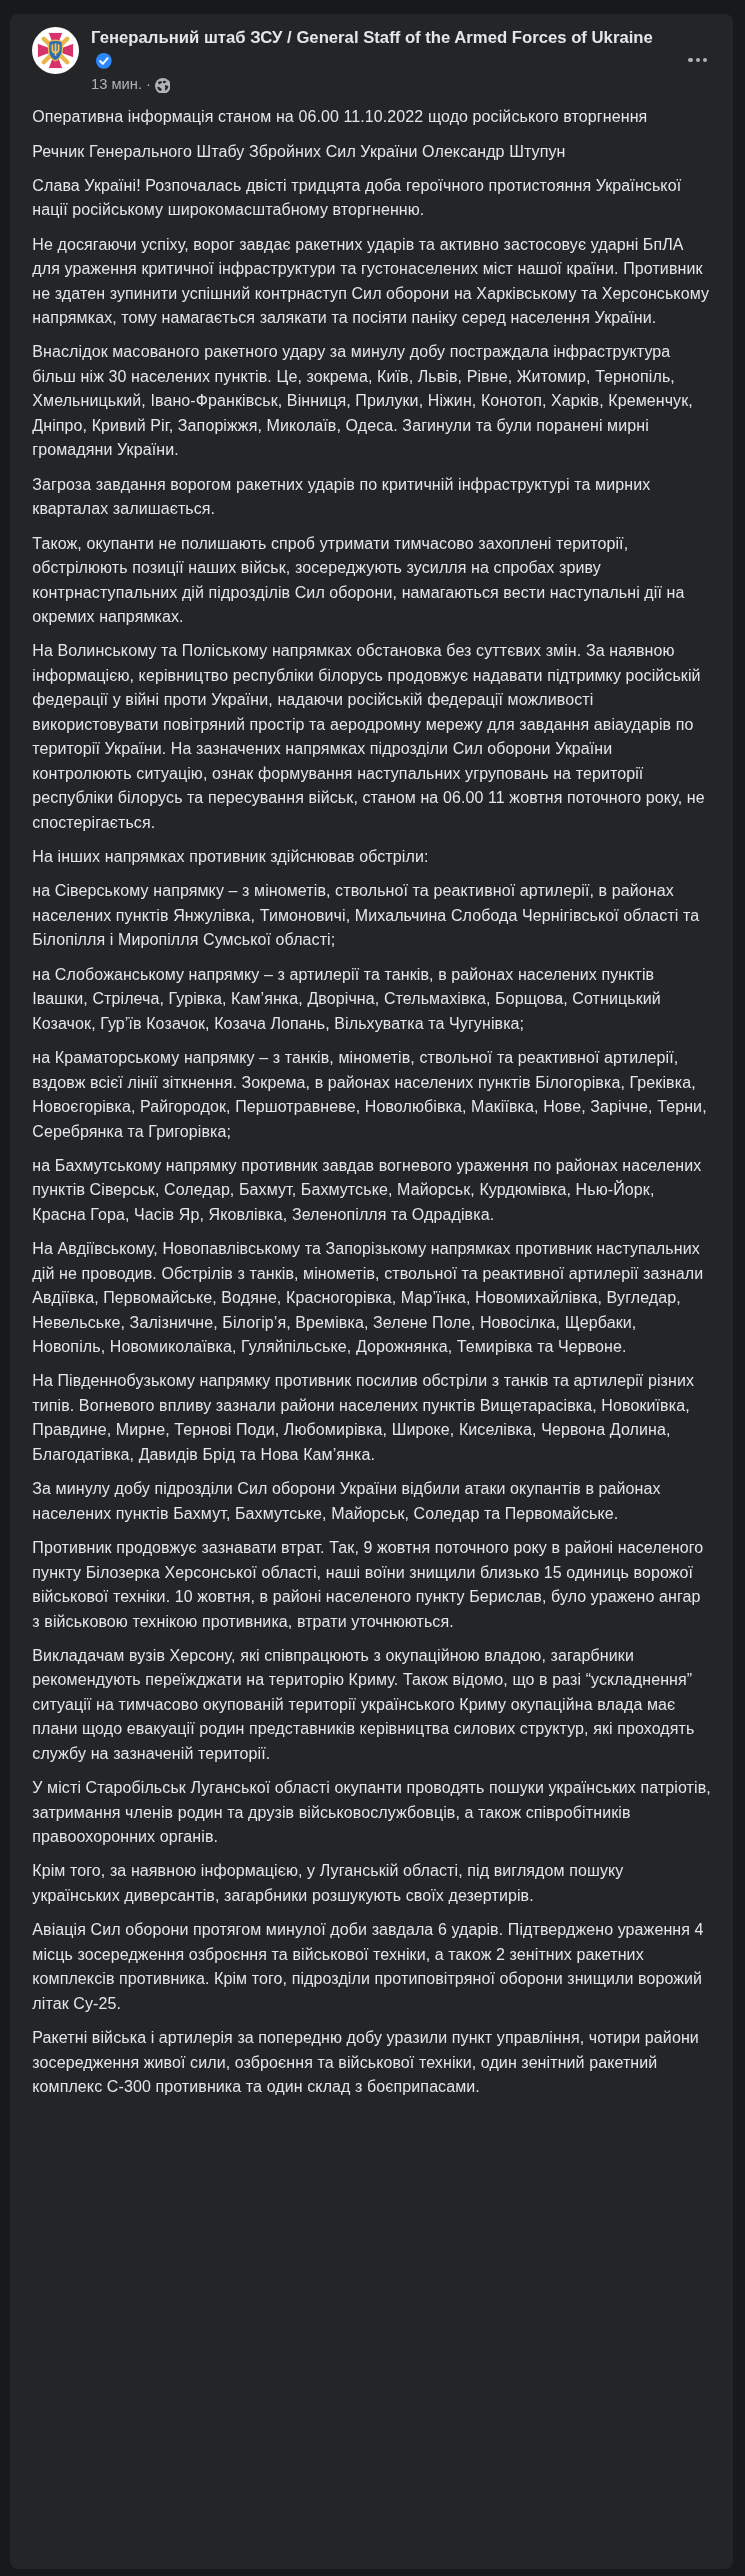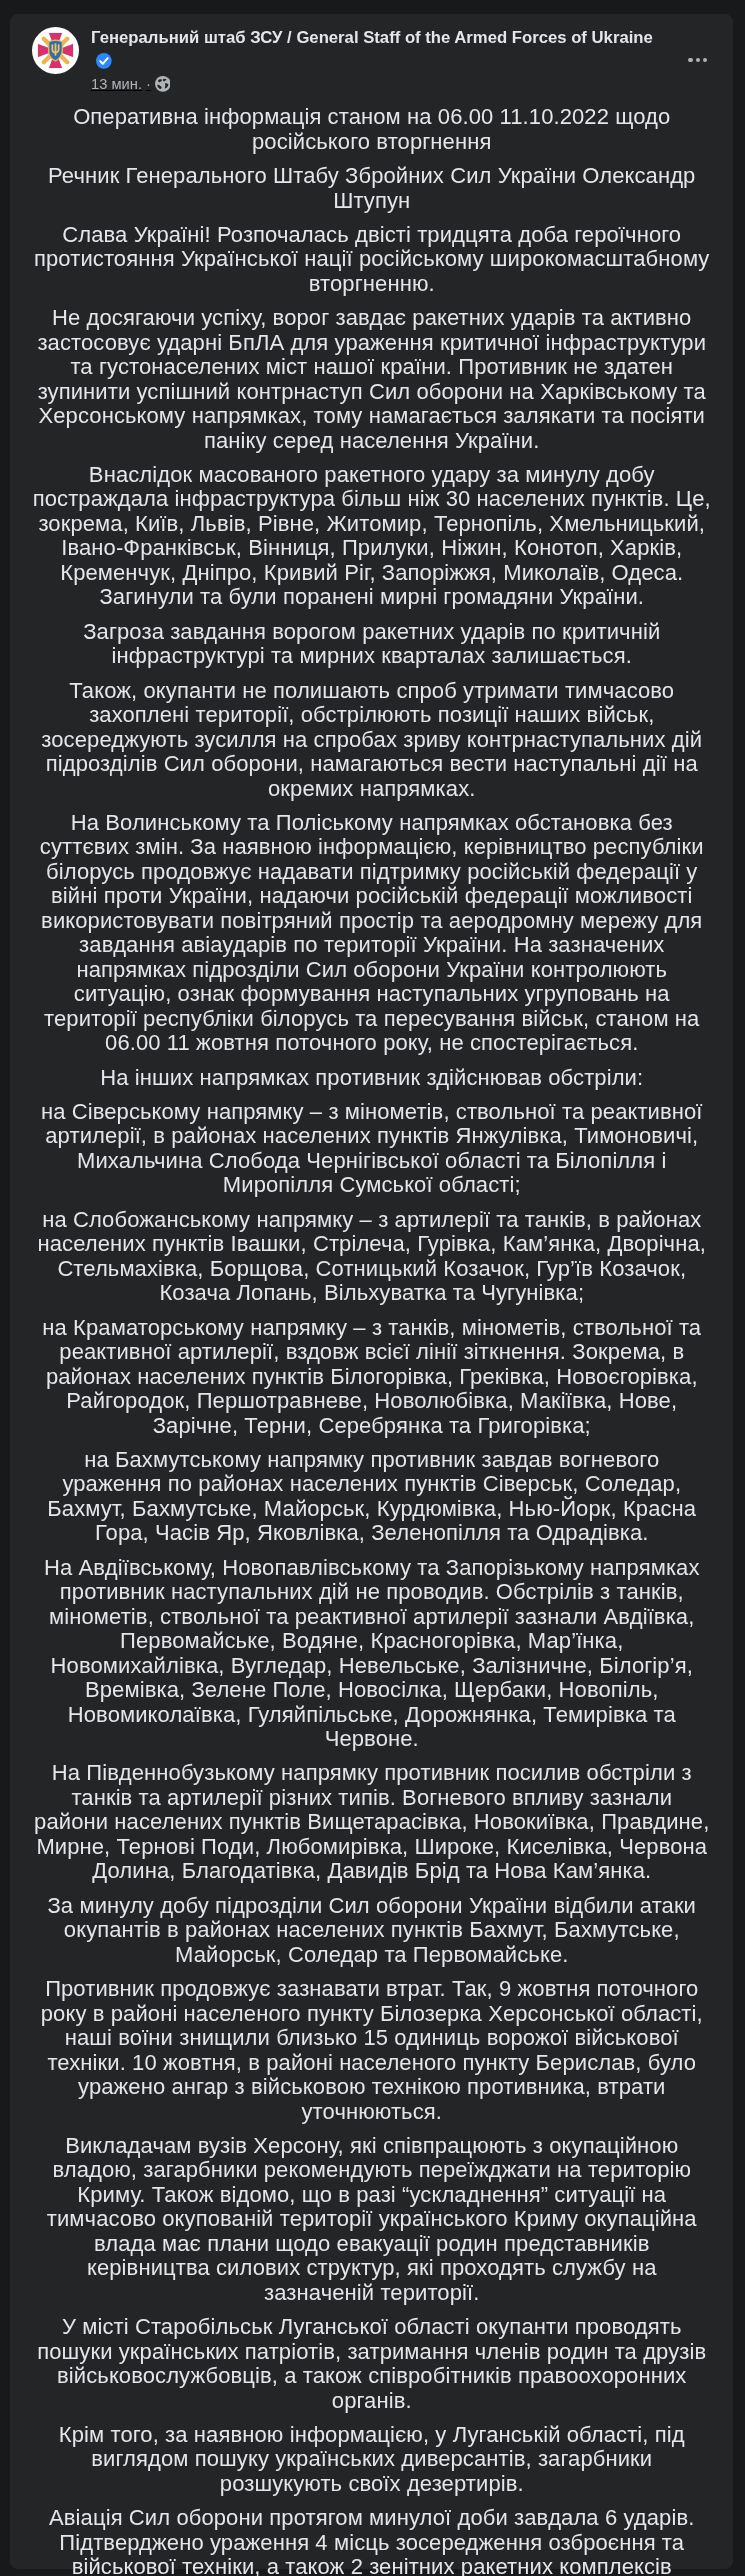--- a/index.html
+++ b/index.html
@@ -12,61 +12,59 @@
   }
   .card{
     position:absolute;left:9.8px;top:13.7px;width:723px;height:2555px;
     background:#242526;border-radius:7.8px;
     box-sizing:border-box;
   }
   .post-header{
     position:relative;
     display:flex;align-items:flex-start;
     padding:13.7px 15.7px 0 22.5px;
-    text-decoration:underline;
   }
   .avatar{
     flex:0 0 auto;width:47px;height:47px;border-radius:50%;
     display:block;cursor:pointer;
   }
   .header-text{margin-left:11.8px;min-width:0;}
   .page-name{
     display:inline-block;
     max-width:563px;
     font-size:16.7px;font-weight:700;line-height:1.32;
     color:#e4e6eb;text-decoration:none;cursor:pointer;
   }
   .badge-row{margin:3.9px 0 0 4.9px;height:16.7px;line-height:0;}
   .verified svg{display:inline-block;vertical-align:top;}
   .meta-row{
     margin-top:5.9px;
-    display:flex;align-items:flex-start;gap:3.9px;
+    display:flex;align-items:flex-end;gap:3.9px;
     font-size:14.7px;color:#b0b3b8;line-height:17.6px;
   }
   .meta-row .timestamp{cursor:pointer;}
   .meta-row .globe{display:inline-block;height:15.7px;line-height:0;}
   .more-btn{
     position:absolute;top:29px;right:17.6px;
     width:35px;height:35px;border:none;background:transparent;
     border-radius:50%;cursor:pointer;
     display:flex;align-items:center;justify-content:center;gap:2.9px;
   }
   .more-btn i{
     display:block;width:4.4px;height:4.4px;border-radius:50%;
     background:#b0b3b8;
   }
   .post-body{
     padding:11.8px 21.6px 0 22.5px;
   }
   .post-body p{
     margin:0 0 9.8px 0;
-    font-size:22px;line-height:24.5px;
+    font-size:16px;line-height:24.5px;
     color:#e4e6eb;
     letter-spacing:0.1px;
-    text-align:center;
   }
 </style>
 </head>
 <body>
 
 <article class="card">
 
   <header class="post-header">
 
     <a class="avatar">

